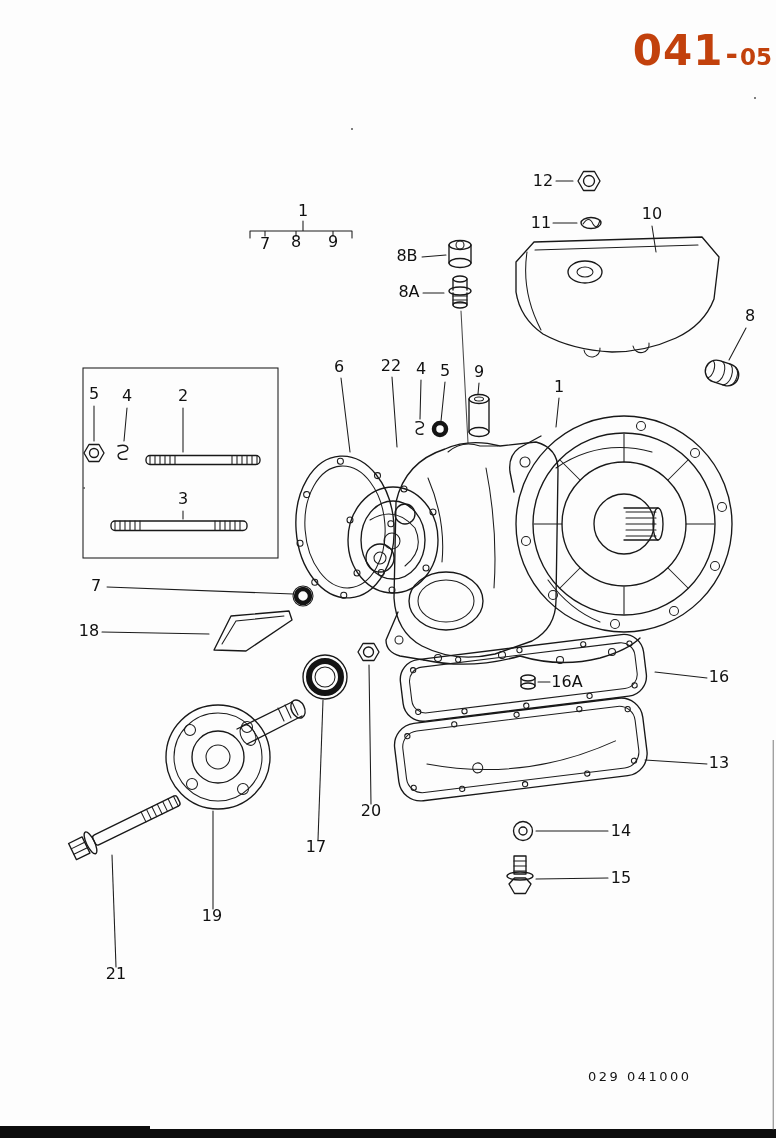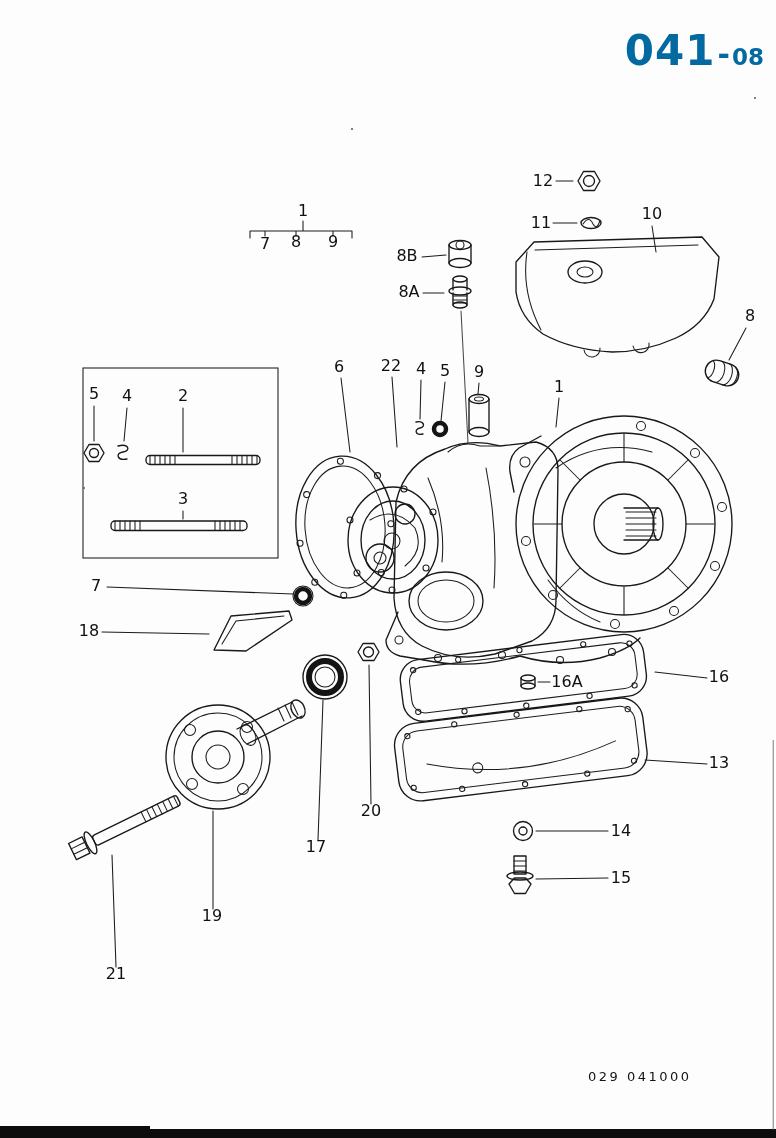--- a/index.html
+++ b/index.html
@@ -4,43 +4,43 @@
 <style>
   html,body{margin:0;padding:0;background:#e8e8e8;}
   .page{
     position:relative;
     width:776px;height:1138px;
     background:#fdfdfd;
     overflow:hidden;
     font-family:"DejaVu Sans", sans-serif;
   }
   .page-code{
-    position:absolute;top:26px;right:12px;
+    position:absolute;top:26px;right:4px;
     display:flex;align-items:baseline;
-    font-weight:700;color:#0369a1;
+    font-weight:700;color:#c2410c;
   }
   .page-code .main{font-size:42px;letter-spacing:1px;}
   .page-code .dash{font-size:30px;margin:0 2px;}
   .page-code .sub{font-size:23px;}
   svg{position:absolute;left:0;top:0;}
   .ln{stroke:#181818;fill:none;stroke-width:1.35;stroke-linecap:round;stroke-linejoin:round;}
   .thin{stroke:#1c1c1c;fill:none;stroke-width:1.05;stroke-linecap:round;}
   .lbl{fill:#101010;font:16px "DejaVu Sans", sans-serif;text-anchor:middle;}
   .foot{fill:#141414;font:13px "DejaVu Sans", sans-serif;letter-spacing:2.5px;}
   .darkring{stroke:#141414;fill:none;}
 </style>
 </head>
 <body>
 
 <div class="page">
 
   <div class="page-code">
     <span class="main">041</span>
     <span class="dash">-</span>
-    <span class="sub">08</span>
+    <span class="sub">05</span>
   </div>
 
   <svg width="776" height="1138" viewBox="0 0 776 1138">
 
     <g>
       <text class="lbl" x="543" y="186">12</text>
       <line class="thin" x1="556" y1="181" x2="573" y2="181"></line>
       <path class="ln" d="M600 181 L594.5 190.5 L583.5 190.5 L578 181 L583.5 171.5 L594.5 171.5 Z"></path>
       <circle class="ln" cx="589" cy="181" r="5.5"></circle>
     </g>

